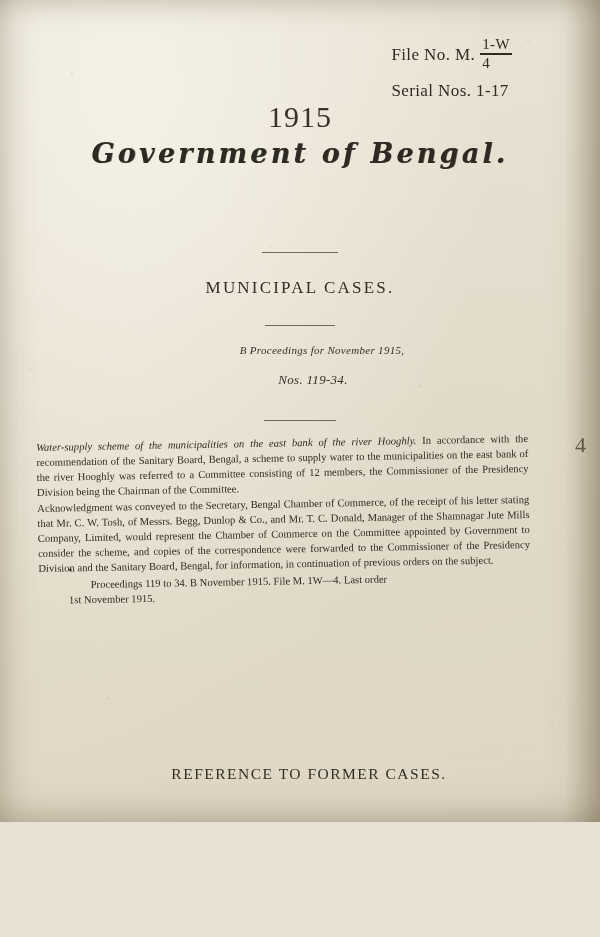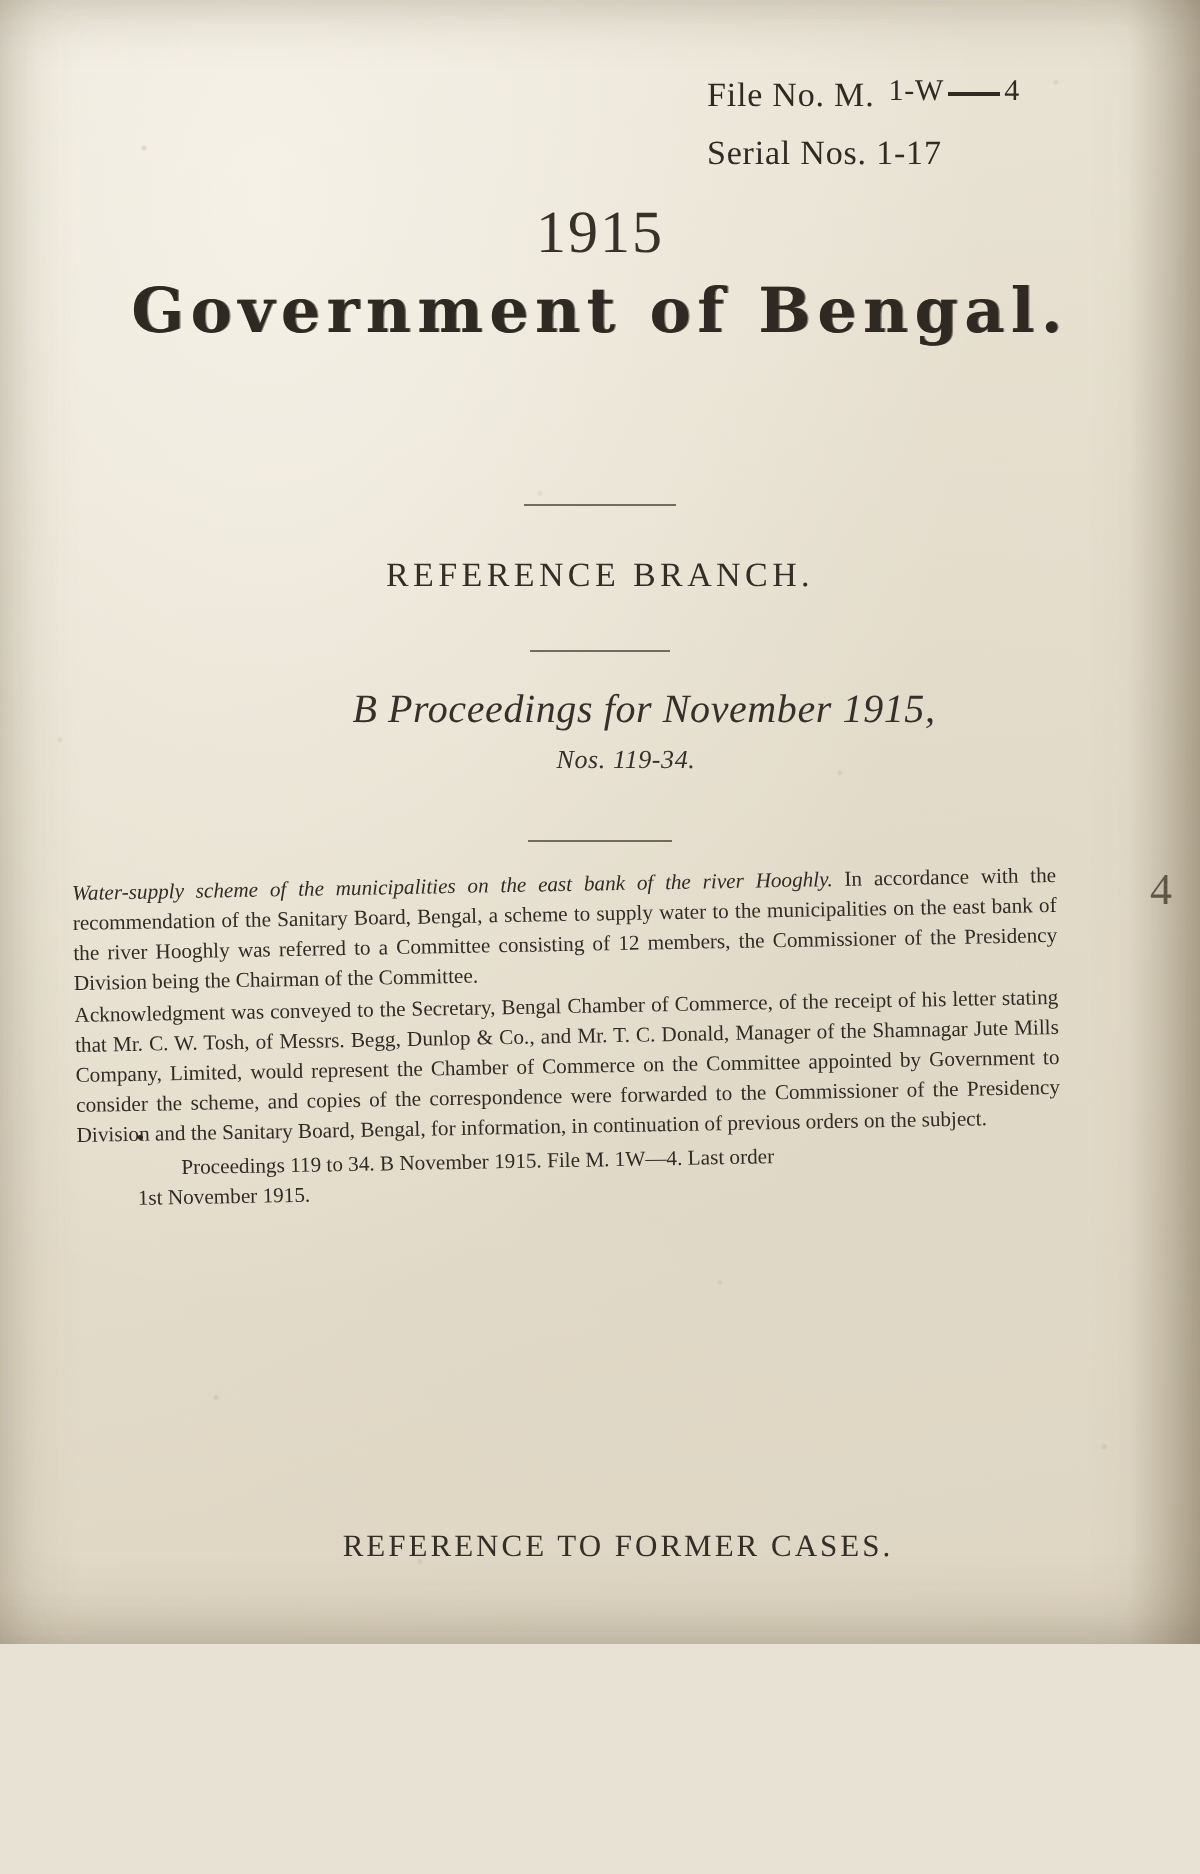--- a/index.html
+++ b/index.html
@@ -73,22 +73,22 @@
   .file-line1 {
     font-size: 17px;
     letter-spacing: 0.4px;
     display: flex;
     align-items: center;
     gap: 5px;
     white-space: nowrap;
   }
   .frac {
     display: inline-flex;
-    flex-direction: row;
-    align-items: center;
+    flex-direction: column;
+    align-items: flex-start;
     line-height: 1.02;
     font-size: 15px;
     transform: translateY(-1px);
   }
   .frac .num { padding: 0 2px; }
   .frac .bar {
     width: 100%;
     min-width: 26px;
     height: 1.4px;
     background: #2f2a22;
@@ -110,25 +110,26 @@
     font-size: 30px;
     letter-spacing: 1px;
     color: #37312a;
     font-family: "Liberation Serif", serif;
     margin-top: 12px;
   }
   .govt {
     position: absolute;
     top: 138px;
     left: 0; right: 0;
-    font-size: 31px;
+    font-size: 27px;
     letter-spacing: 3.2px;
     color: #2e2922;
     font-family: "DejaVu Serif", serif;
     font-weight: 700;
+    font-style: italic;
     text-shadow: 0.6px 0 0 rgba(46,41,34,0.55);
   }
   .dept {
     position: absolute;
     top: 200px;
     left: 0; right: 0;
     font-size: 20px;
     letter-spacing: 1.3px;
     color: #332e26;
   }
@@ -150,21 +151,21 @@
     font-size: 17px;
     letter-spacing: 2.2px;
     color: #332e26;
   }
   .proc {
     position: absolute;
     top: 344px;
     left: 0; right: 0;
     text-align: center;
     font-style: italic;
-    font-size: 20px;
+    font-size: 11px;
     letter-spacing: 0.3px;
     color: #35302a;
     padding-left: 44px;
   }
   .proc-nos {
     position: absolute;
     top: 372px;
     left: 0; right: 0;
     text-align: center;
     font-style: italic;
@@ -262,21 +263,21 @@
     <div class="file-line2">Serial Nos. 1-17</div>
   </div>
 
   <div class="year center">1915</div>
 
   <div class="govt center">Government of Bengal.</div>
 
 
   <div class="rule rule-1"></div>
 
-  <div class="branch center">REFERENCE  BRANCH.</div>
+  <div class="branch center">MUNICIPAL  CASES.</div>
 
   <div class="rule rule-2"></div>
 
   <div class="proc">B Proceedings for November 1915,</div>
   <div class="proc-nos">Nos. 119-34.</div>
 
   <div class="rule rule-3"></div>
 
   <div class="margin-num">4</div>
 

